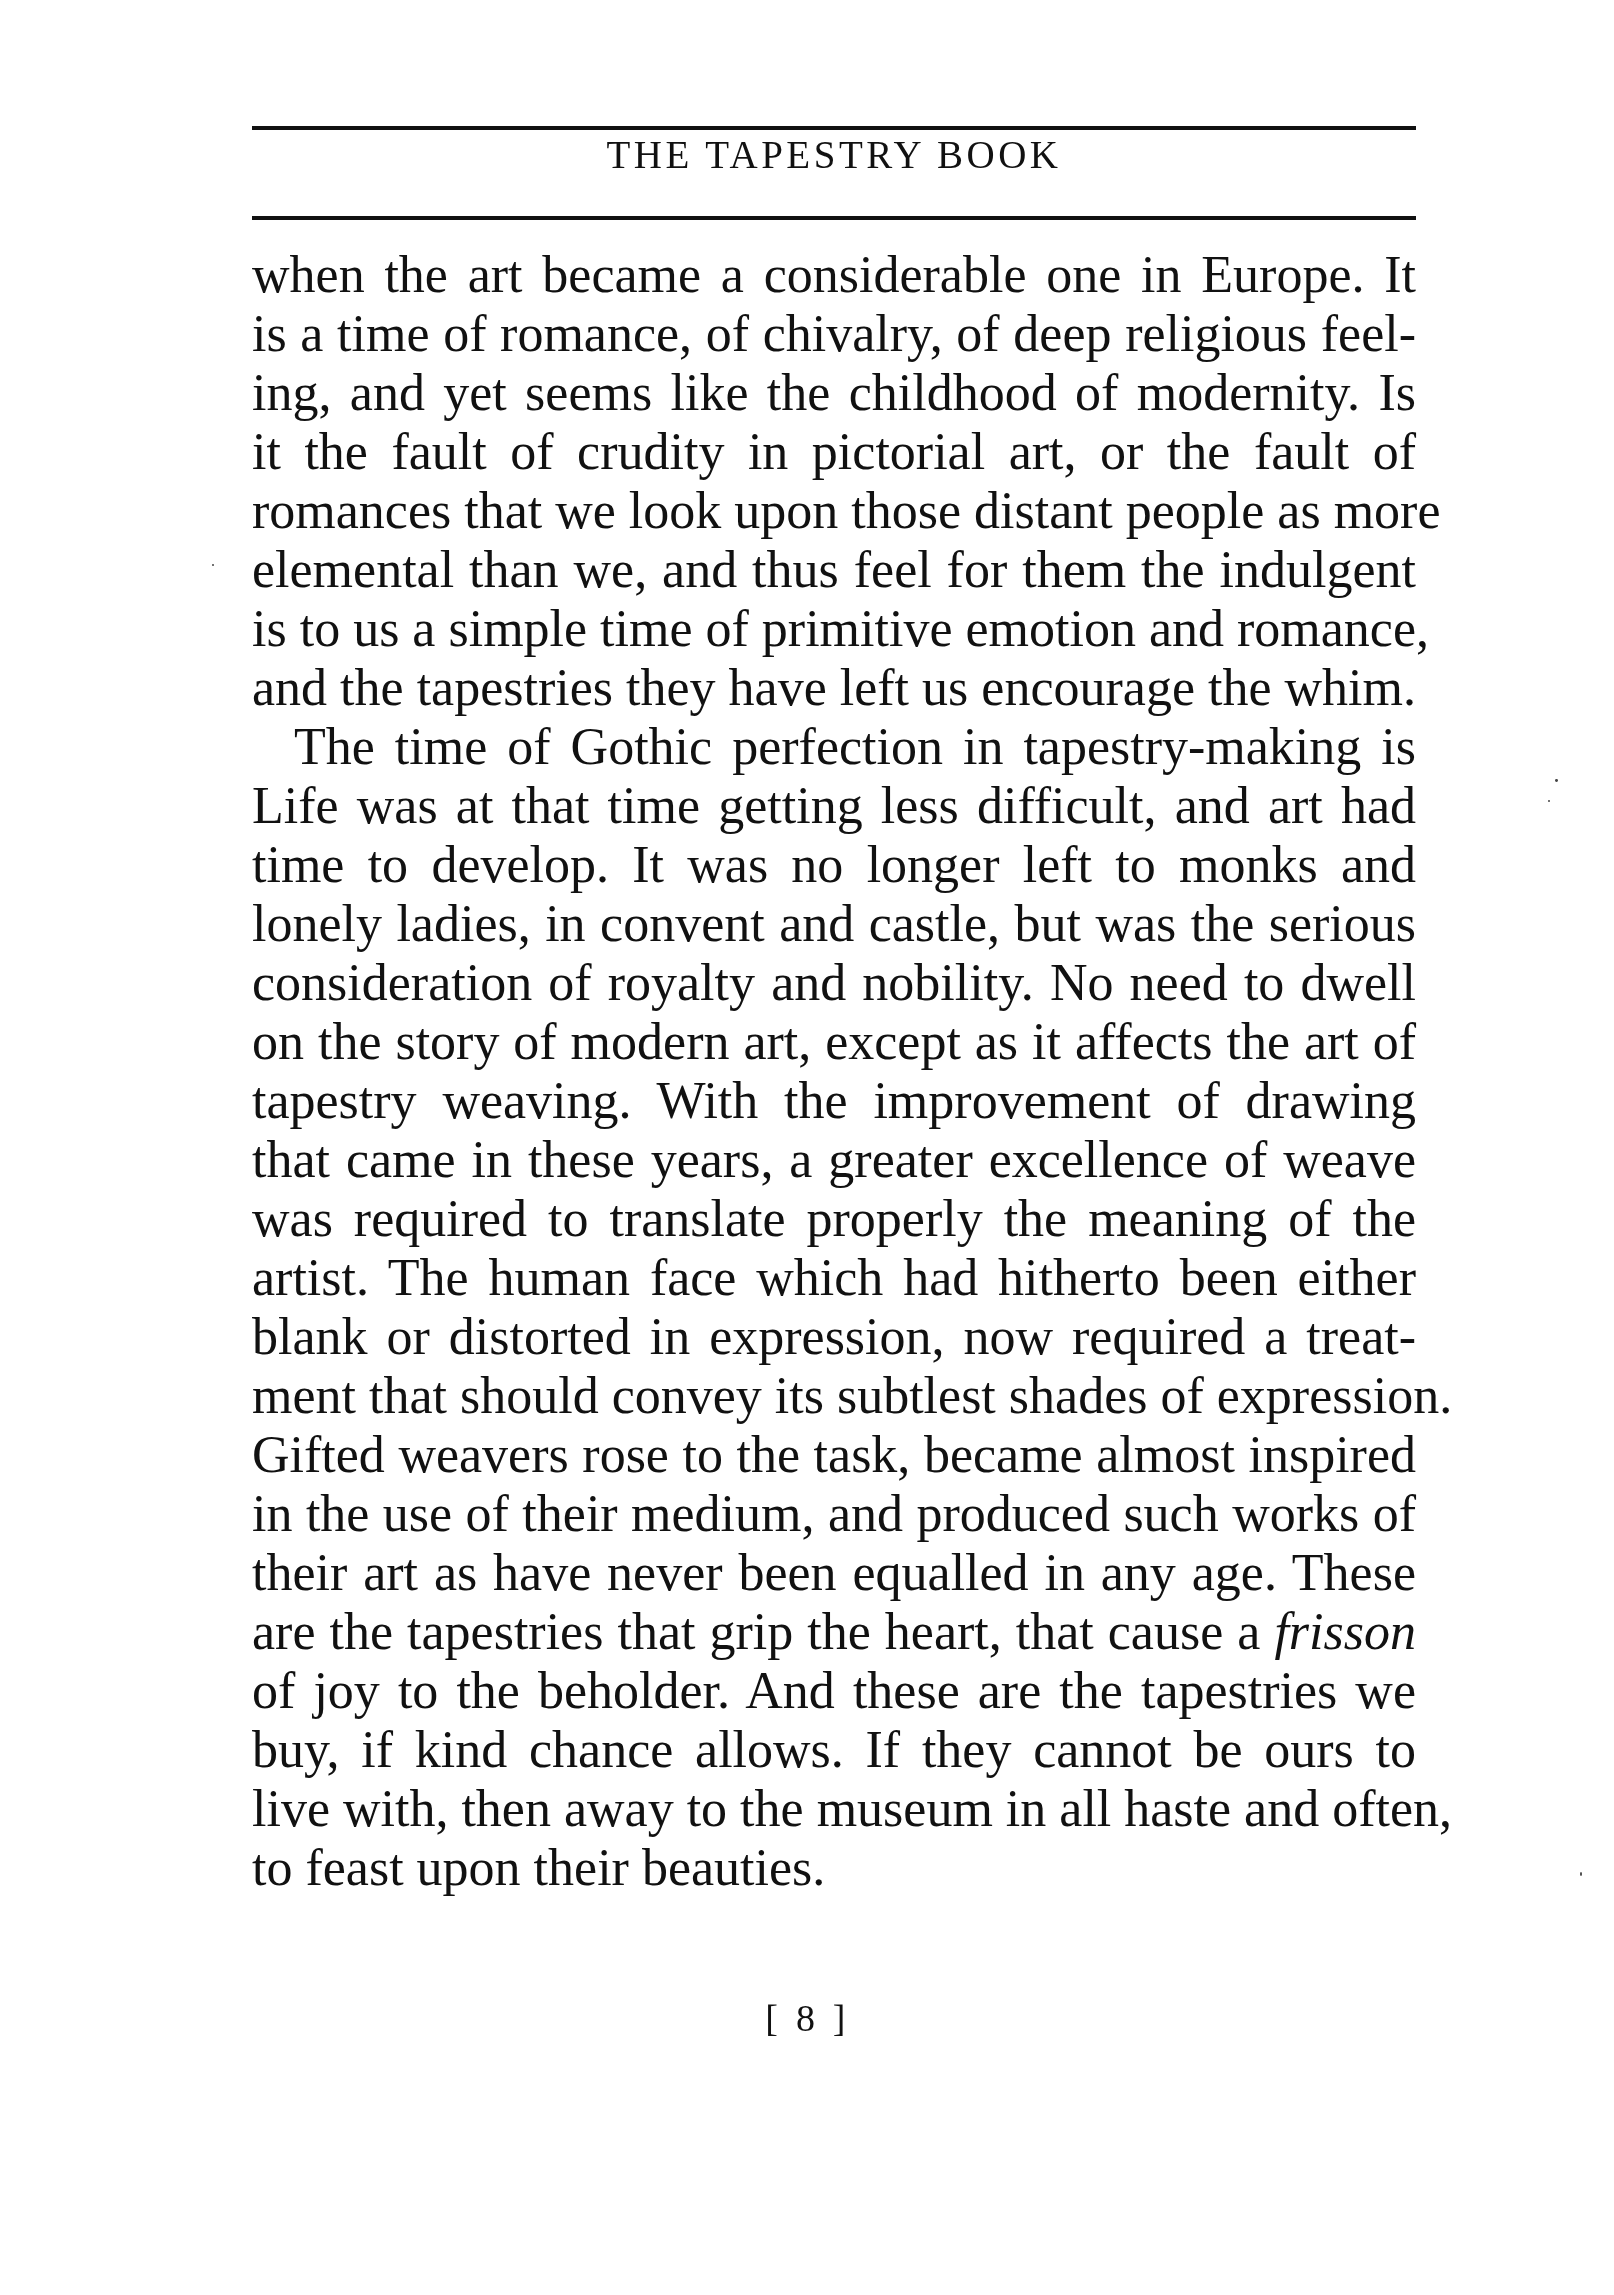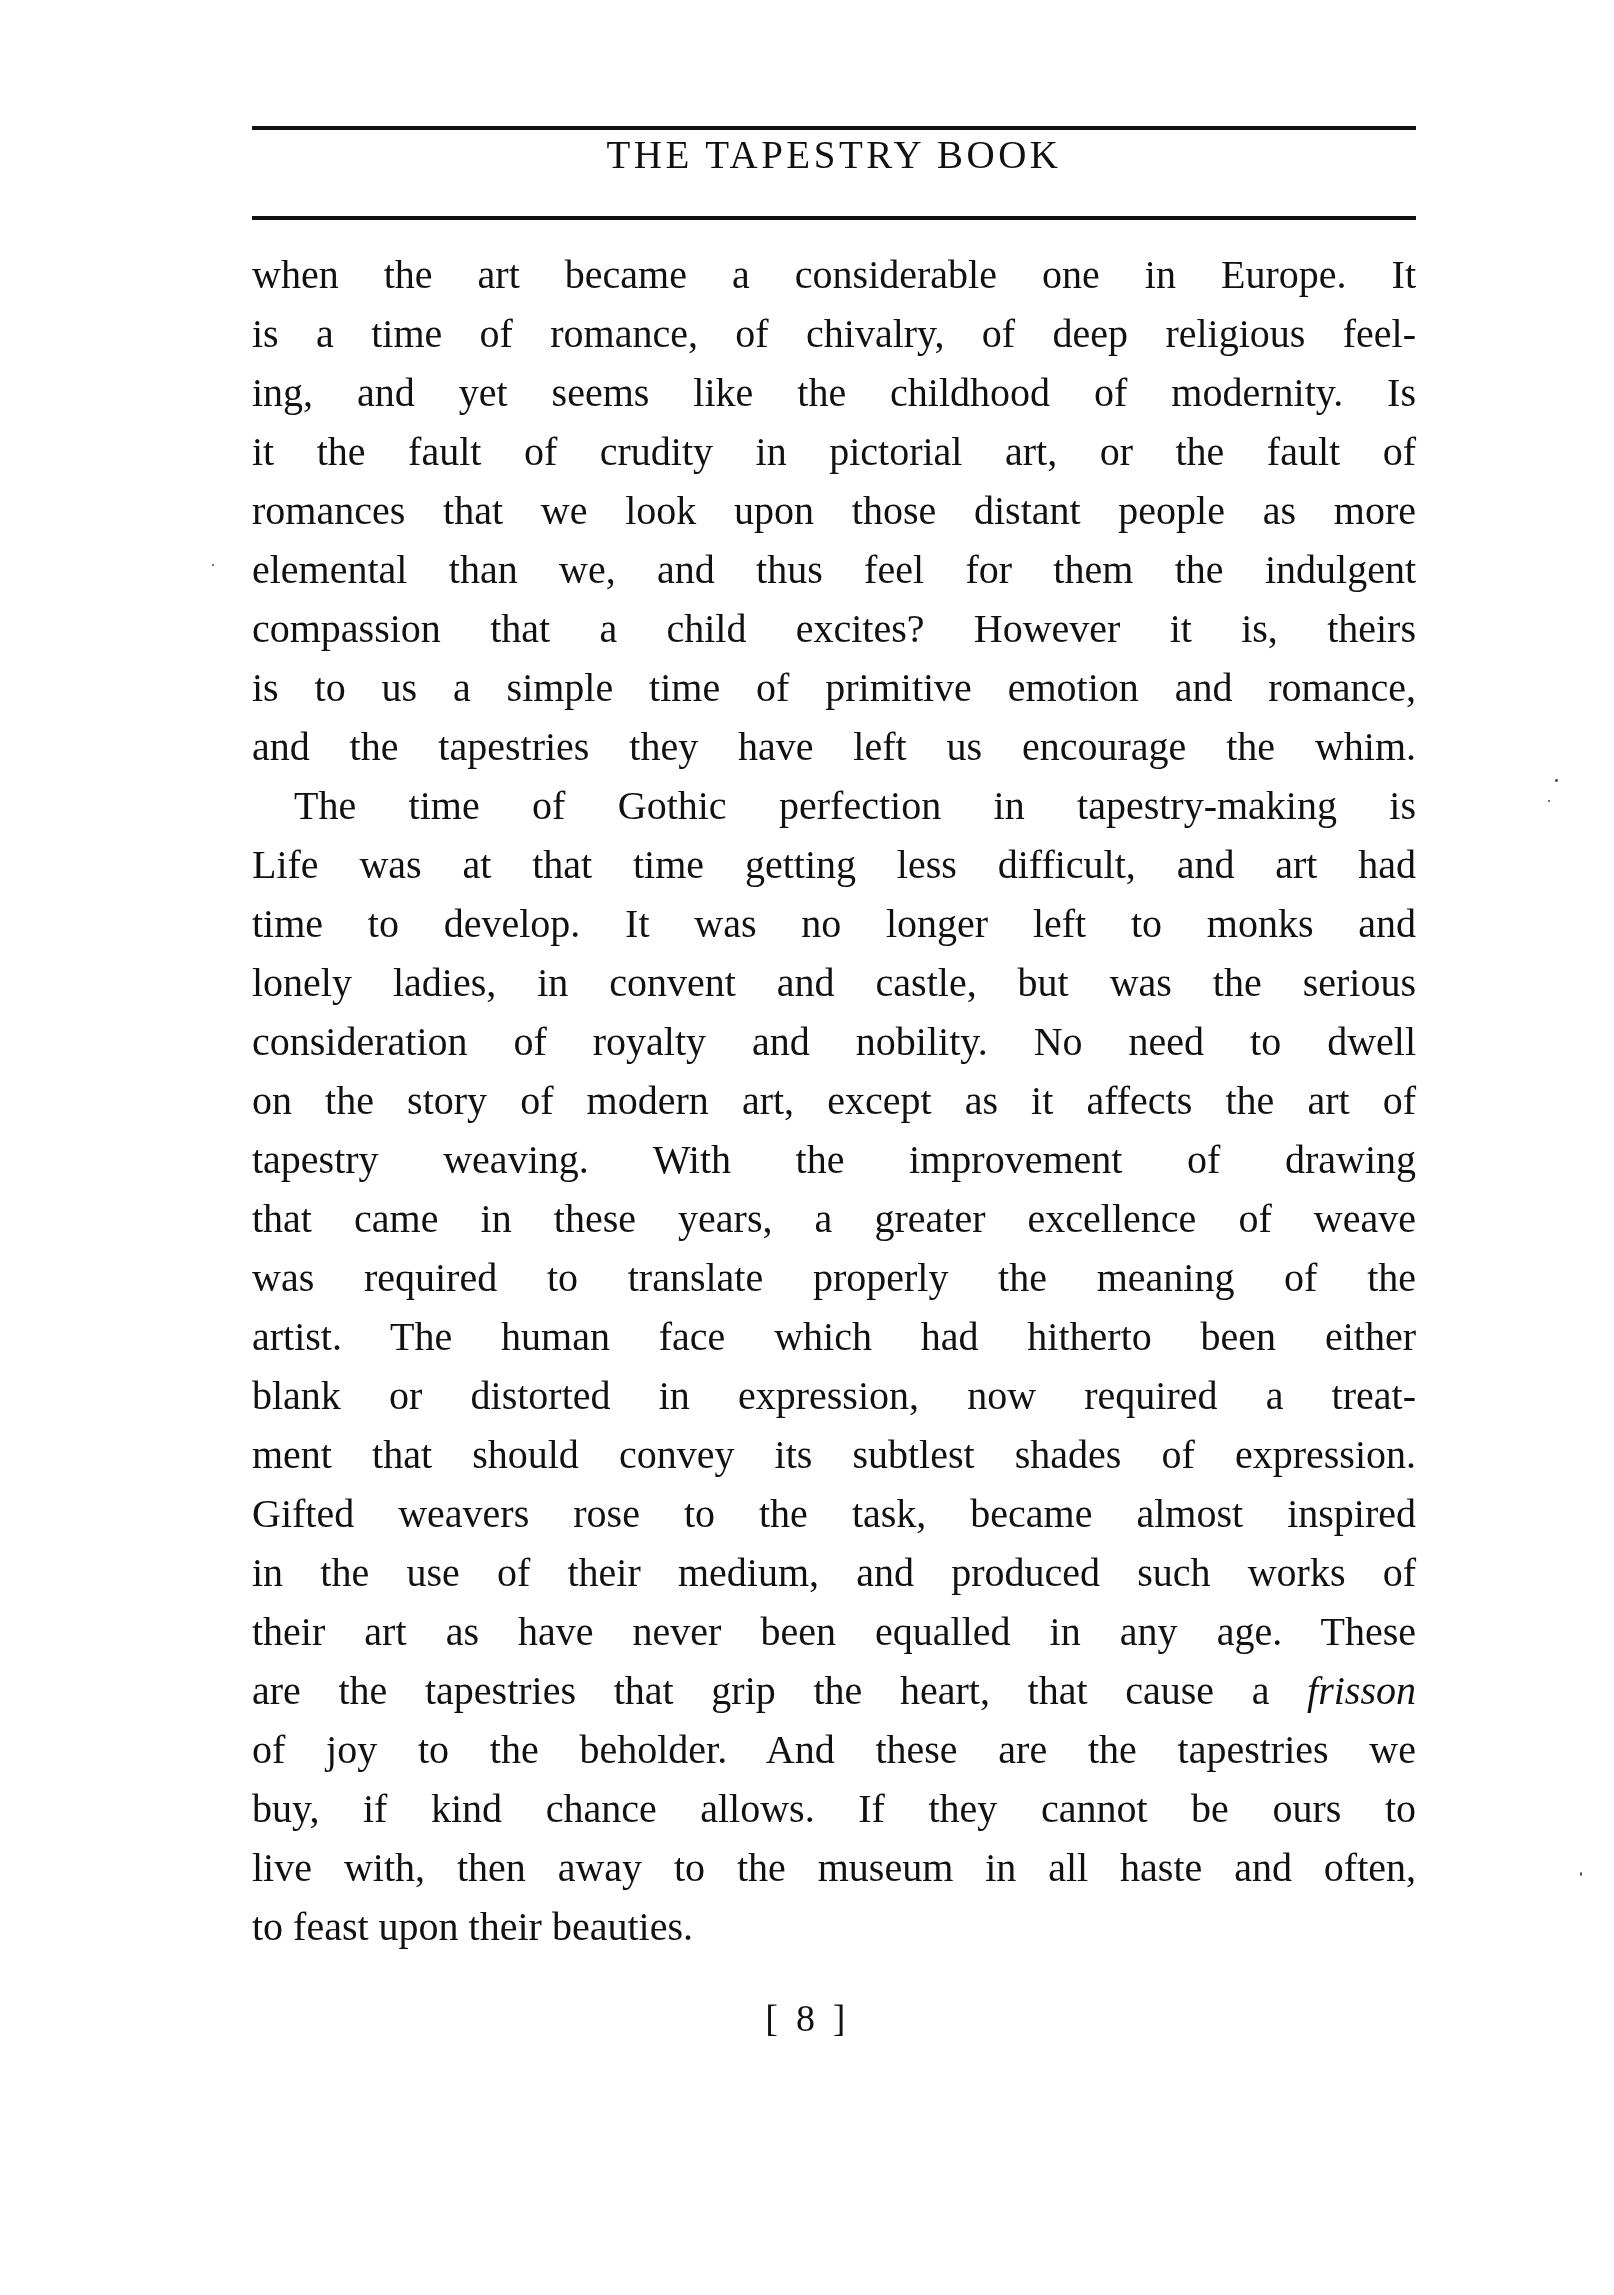--- a/index.html
+++ b/index.html
@@ -9,21 +9,21 @@
   }
   .rule { position: absolute; left: 252px; width: 1164px; height: 4.2px; background: #111; }
   .rule.top { top: 126px; }
   .rule.bottom { top: 216px; }
   .running-head {
     position: absolute; top: 127px; left: 252px; width: 1164px;
     text-align: center; font-size: 39px; letter-spacing: 3.5px; line-height: 56px;
   }
   .body-text { position: absolute; top: 245px; left: 252px; width: 1164px; }
   .line {
-    display: block; font-size: 40px; line-height: 59px; height: 59px;
+    display: block; font-size: 52px; line-height: 59px; height: 59px;
     white-space: nowrap; text-align: justify; text-align-last: justify;
   }
   .line.last { text-align-last: left; }
   .line.indent { padding-left: 42px; }
   .italic { font-style: italic; }
   .folio {
     position: absolute; top: 1996px; left: 0; width: 1615px;
     text-align: center; font-size: 38px; letter-spacing: 4.2px;
   }
   .speck { position: absolute; background: #444; border-radius: 50%; }
@@ -36,21 +36,20 @@
 <div class="rule bottom"></div>
 
 <div class="body-text">
   <div>
     <span class="line">when the art became a considerable one in Europe.  It</span>
     <span class="line">is a time of romance, of chivalry, of deep religious feel-</span>
     <span class="line">ing, and yet seems like the childhood of modernity.  Is</span>
     <span class="line">it the fault of crudity in pictorial art, or the fault of</span>
     <span class="line">romances that we look upon those distant people as more</span>
     <span class="line">elemental than we, and thus feel for them the indulgent</span>
-    <span class="line">compassion that a child excites?  However it is, theirs</span>
     <span class="line">is to us a simple time of primitive emotion and romance,</span>
     <span class="line">and the tapestries they have left us encourage the whim.</span>
   </div>
   <div>
     <span class="line indent">The time of Gothic perfection in tapestry-making is</span>
     <span class="line">Life was at that time getting less difficult, and art had</span>
     <span class="line">time to develop.  It was no longer left to monks and</span>
     <span class="line">lonely ladies, in convent and castle, but was the serious</span>
     <span class="line">consideration of royalty and nobility.  No need to dwell</span>
     <span class="line">on the story of modern art, except as it affects the art of</span>

